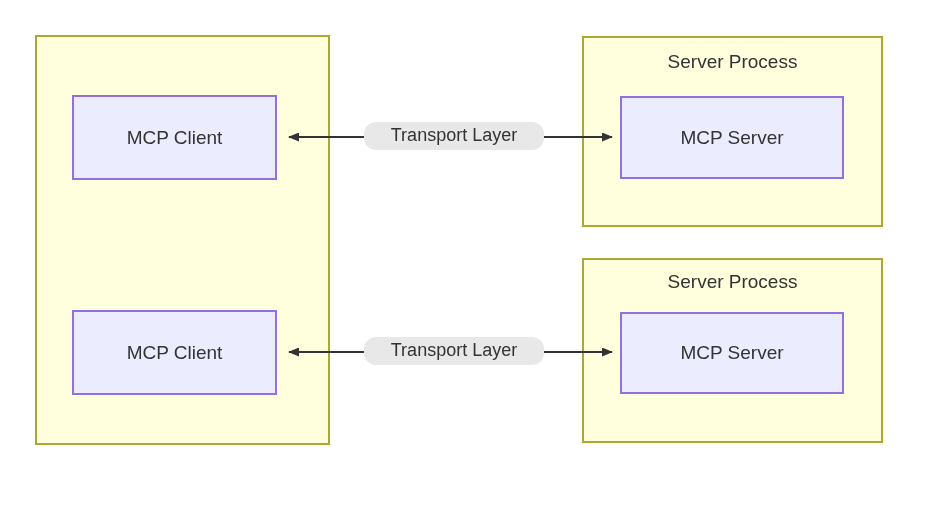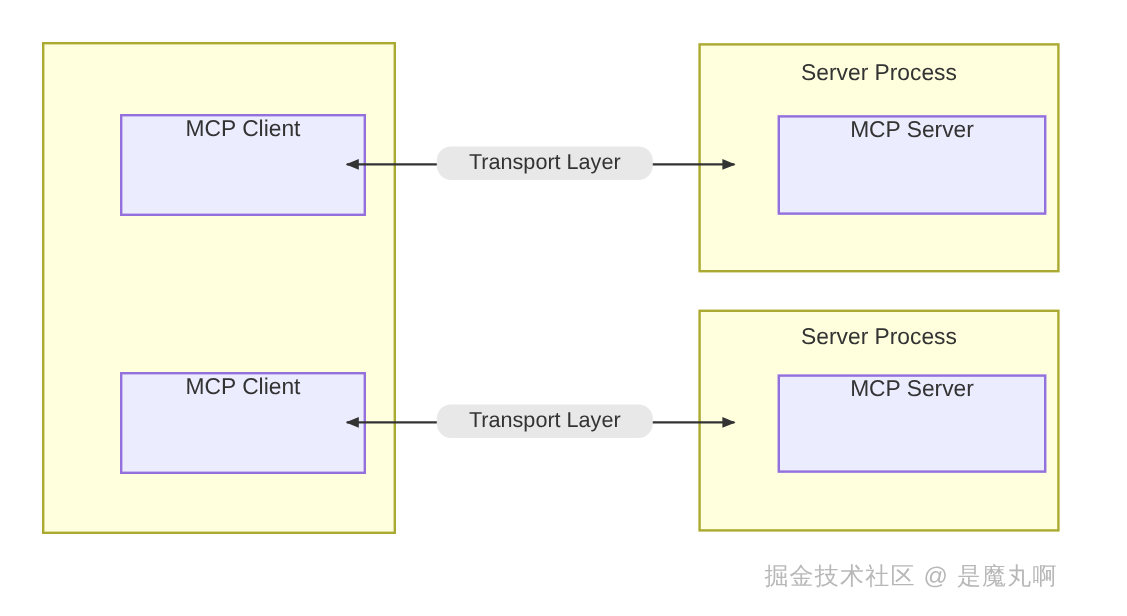--- a/index.html
+++ b/index.html
@@ -35,23 +35,22 @@
     white-space: nowrap;
   }
 
   
   .node-box {
     position: absolute;
     background: #ececff;
     border: 2px solid #9370db;
     box-sizing: border-box;
     display: flex;
-    align-items: flex-start;
+    align-items: center;
     justify-content: center;
-    margin-left: 28px;
   }
   .node-label {
     font-size: 19px;
     color: #333333;
     white-space: nowrap;
   }
 
   
   .edge-svg {
     position: absolute;
@@ -134,15 +133,14 @@
   </svg>
 
   <div class="edge-label" style="left:364px; top:122px; width:180px;">
     <span>Transport Layer</span>
   </div>
 
   <div class="edge-label" style="left:364px; top:337px; width:180px;">
     <span>Transport Layer</span>
   </div>
 
-  <div class="watermark" style="left:637px; top:467px;">掘金技术社区 @ 是魔丸啊</div>
 
 </div>
 
 </body></html>

